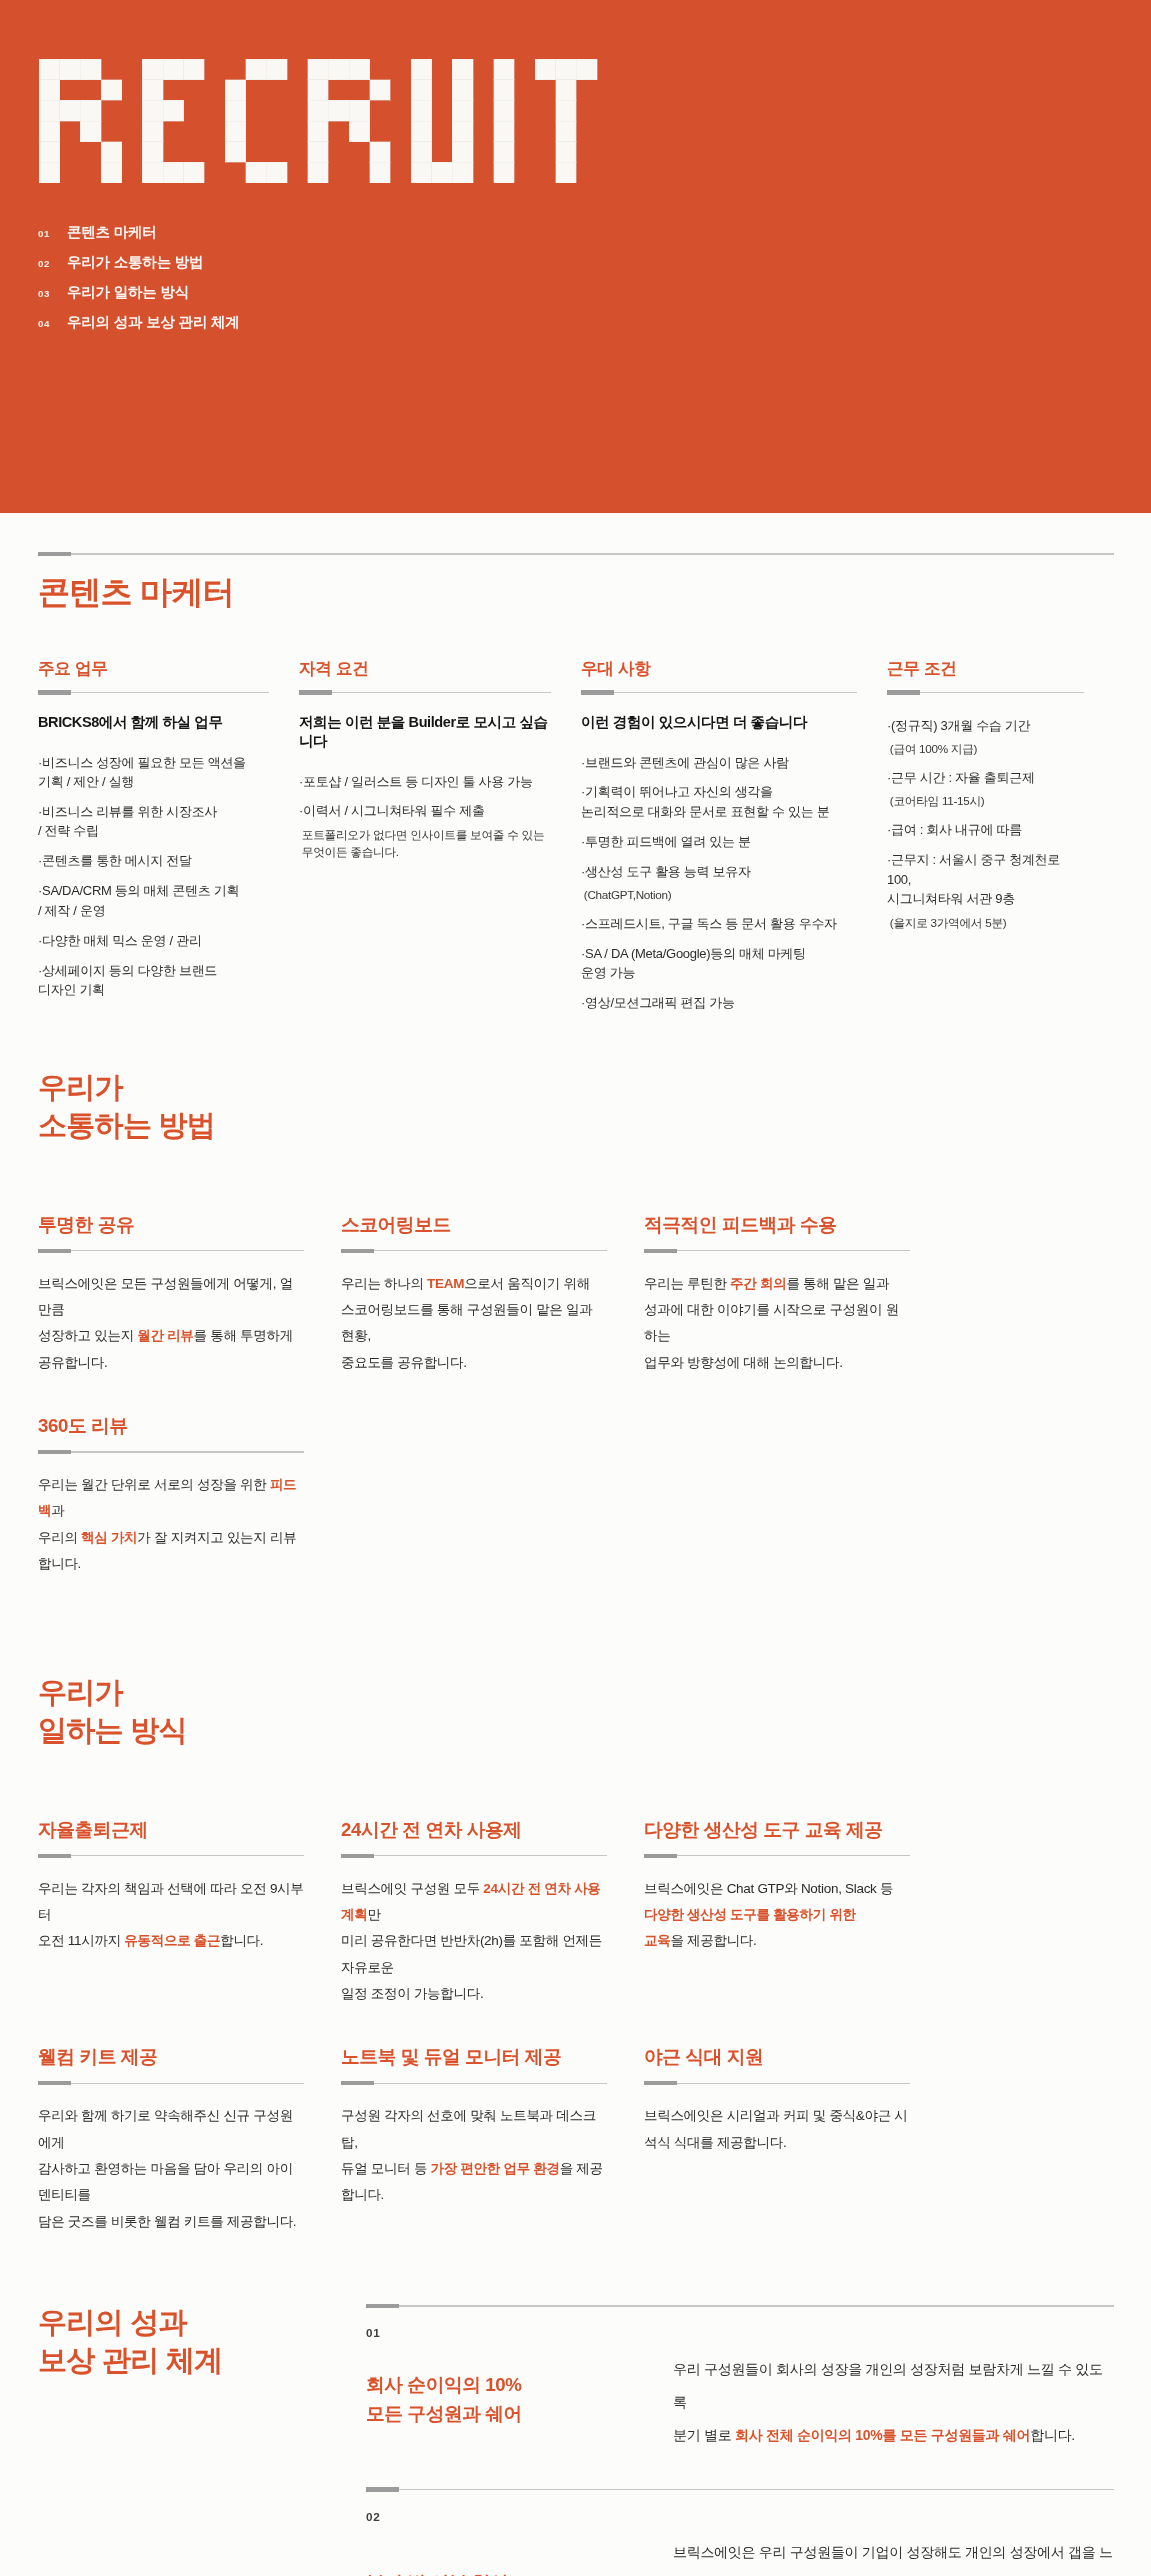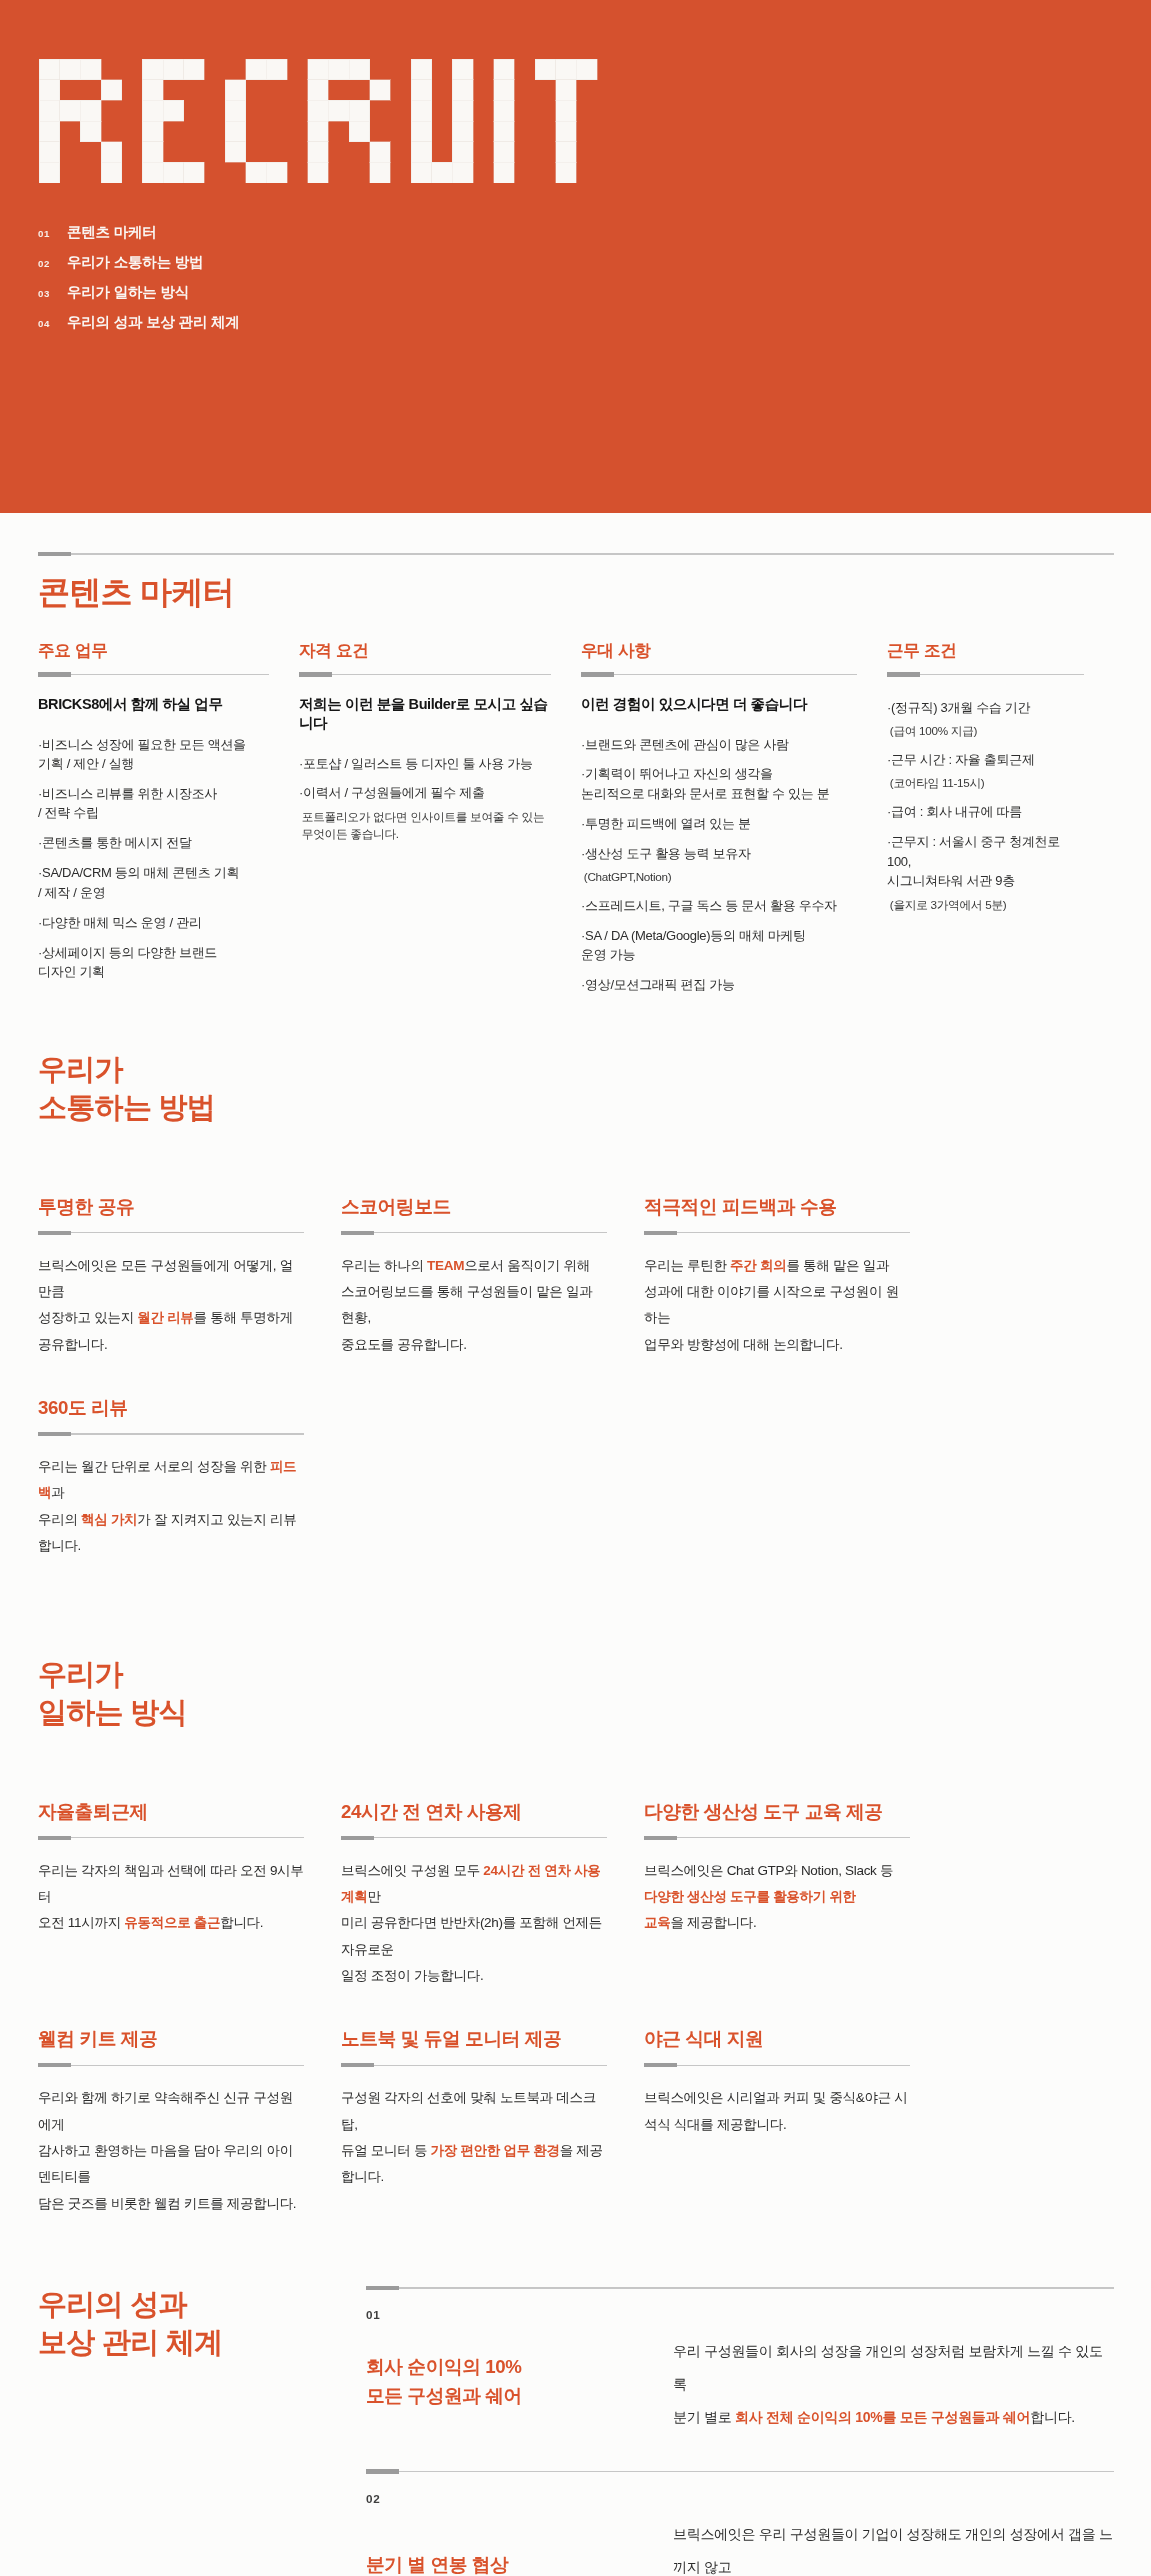--- a/index.html
+++ b/index.html
@@ -28,21 +28,21 @@
   section{padding:0 38px;}
   .rule{position:relative;height:4.1px;width:100%;}
   .rule::before{content:"";position:absolute;left:0;top:1.4px;height:1.4px;width:100%;background:var(--rule-light);}
   .rule::after{content:"";position:absolute;left:0;top:0;height:4.1px;width:33px;background:var(--rule-dark);}
   .pre{white-space:pre-line;}
   .hl{color:var(--accent);font-weight:700;}
 
   
   .job{padding-top:39px;}
   .job-title{color:var(--accent);font-size:32px;font-weight:800;letter-spacing:-0.7px;margin-top:15px;}
-  .job-cols{display:grid;grid-template-columns:261px 282px 306px 227px;margin-top:25px;}
+  .job-cols{display:grid;grid-template-columns:261px 282px 306px 227px;margin-top:43px;}
   .job-col{padding-right:30px;}
   .col-head{color:var(--accent);font-size:16.6px;font-weight:700;letter-spacing:-0.3px;}
   .job-col .rule{margin:10.4px 0 0 0;}
   .col-intro{font-size:14.5px;font-weight:700;color:var(--ink-dark);letter-spacing:-0.4px;margin-top:18px;}
   .job-list{list-style:none;margin-top:21px;}
   .job-item{font-size:13px;line-height:1.5;letter-spacing:-0.3px;margin-bottom:10.4px;white-space:pre-line;}
   .job-item.sub{font-size:11.7px;color:#383838;margin-top:-5.5px;padding-left:2.8px;}
 
   
   .cards-section{padding-top:0;}
@@ -189,21 +189,21 @@
 디자인 기획</li>
         </ul>
       </div>
 
       <div class="job-col">
         <h3 class="col-head">자격 요건</h3>
         <div class="rule"></div>
         <p class="col-intro">저희는 이런 분을 Builder로 모시고 싶습니다</p>
         <ul class="job-list">
           <li class="job-item">·포토샵 / 일러스트 등 디자인 툴 사용 가능</li>
-          <li class="job-item">·이력서 / 구성원들에게 필수 제출</li>
+          <li class="job-item">·이력서 / 시그니쳐타워 필수 제출</li>
           <li class="job-item sub">포트폴리오가 없다면 인사이트를 보여줄 수 있는
 무엇이든 좋습니다.</li>
         </ul>
       </div>
 
       <div class="job-col">
         <h3 class="col-head">우대 사항</h3>
         <div class="rule"></div>
         <p class="col-intro">이런 경험이 있으시다면 더 좋습니다</p>
         <ul class="job-list">

